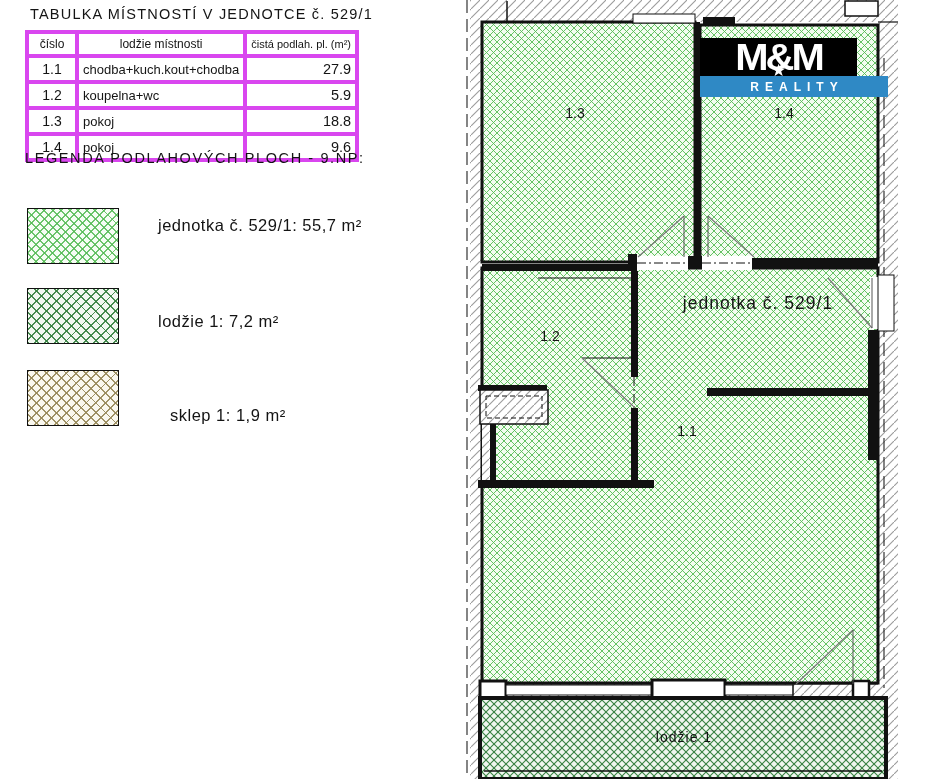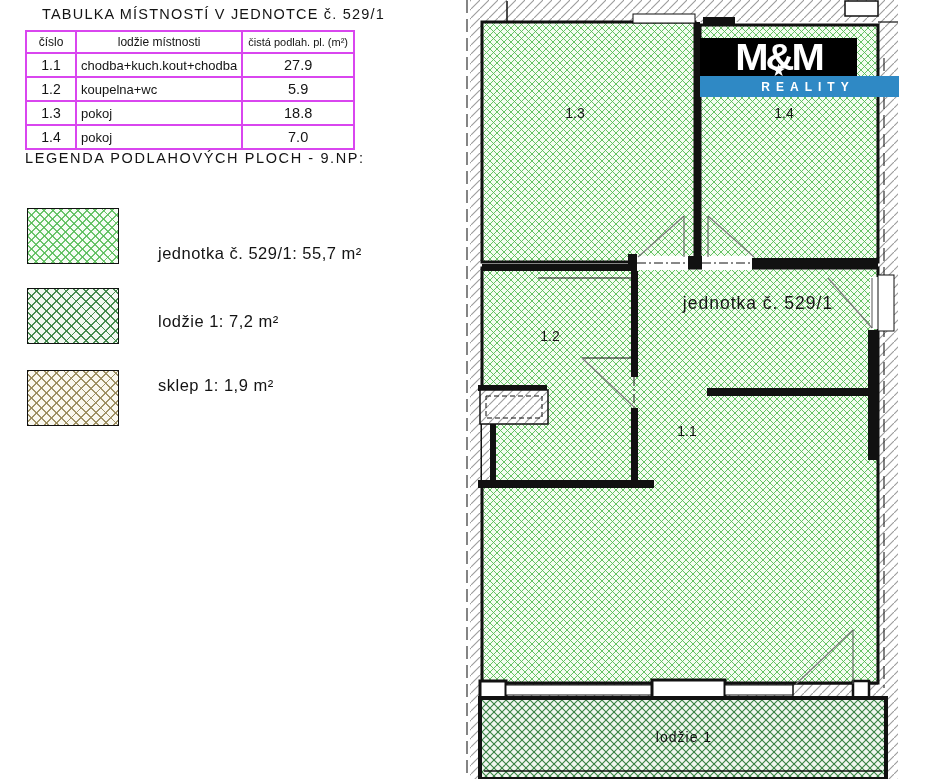--- a/index.html
+++ b/index.html
@@ -1,28 +1,28 @@
 <!DOCTYPE html>
 <html><head>
 <meta charset="utf-8">
 <style>
   html,body{margin:0;padding:0;background:#fff;}
   body{width:936px;height:779px;position:relative;overflow:hidden;
        font-family:"Liberation Sans",sans-serif;color:#141414;}
   .abs{position:absolute;}
 
   
-  #doc-title{left:30px;top:6px;font-size:14.5px;letter-spacing:1.2px;white-space:nowrap;margin-left:12px;}
+  #doc-title{left:30px;top:6px;font-size:14.5px;letter-spacing:1.2px;white-space:nowrap;}
   #room-table{left:25px;top:30px;border-collapse:collapse;table-layout:fixed;}
-  #room-table th,#room-table td{border:2px solid #d946ef;padding:0 4px;height:22px;
+  #room-table th,#room-table td{border:4px solid #d946ef;padding:0 4px;height:22px;
        font-size:13px;white-space:nowrap;overflow:hidden;}
   #room-table th{font-weight:normal;font-size:12px;height:20px;text-align:center;}
   #room-table th.small{font-size:11px;}
   #room-table td.c{text-align:center;font-size:14px;}
-  #room-table td.v{text-align:center;font-size:14.5px;}
+  #room-table td.v{text-align:right;font-size:14.5px;}
   col.w1{width:50px;} col.w2{width:160px;} col.w3{width:112px;}
 
   #legend-title{left:25px;top:150px;font-size:14.5px;letter-spacing:1.6px;white-space:nowrap;}
   .swatch{left:27px;width:92px;height:56px;border:1.5px solid #111;box-sizing:border-box;}
   .sw-unit{background:
      repeating-linear-gradient(45deg,rgba(85,187,85,.85) 0 1.2px,transparent 1.2px 6px),
      repeating-linear-gradient(135deg,rgba(85,187,85,.85) 0 1.2px,transparent 1.2px 6px),#f6fdf4;}
   .sw-balcony{background:
      repeating-linear-gradient(45deg,rgba(53,128,63,.9) 0 1.3px,transparent 1.3px 7px),
      repeating-linear-gradient(135deg,rgba(53,128,63,.9) 0 1.3px,transparent 1.3px 7px),#f2f8f1;}
@@ -37,21 +37,21 @@
 
   
   #logo{left:700px;top:38px;width:157px;height:67px;}
   #logo-red{position:relative;width:157px;height:38px;background:#000000;
      display:flex;align-items:center;justify-content:center;overflow:hidden;}
   #logo-mm{font-weight:900;font-size:40px;line-height:40px;color:#fff;
      letter-spacing:-3px;transform:scaleY(.92);}
   #logo-star{position:absolute;left:50%;top:24px;transform:translateX(-50%);
      color:#fff;font-size:17px;line-height:17px;}
   #logo-blue{width:188px;height:21px;background:#2f89c5;display:flex;align-items:center;
-     justify-content:center;padding-left:11px;}
+     justify-content:center;}
   #logo-reality{color:#fff;font-weight:bold;font-size:12px;letter-spacing:6px;
      padding-left:6px;}
 </style>
 </head>
 <body>
 
 <div class="abs" id="doc-title">TABULKA MÍSTNOSTÍ V JEDNOTCE č. 529/1</div>
 
 <table class="abs" id="room-table">
   <colgroup>
@@ -78,35 +78,35 @@
       <td class="v">5.9</td>
     </tr>
     <tr>
       <td class="c">1.3</td>
       <td>pokoj</td>
       <td class="v">18.8</td>
     </tr>
     <tr>
       <td class="c">1.4</td>
       <td>pokoj</td>
-      <td class="v">7.0</td>
+      <td class="v">9.6</td>
     </tr>
   </tbody>
 </table>
 
 <div class="abs" id="legend-title">LEGENDA PODLAHOVÝCH PLOCH - 9.NP:</div>
 
 <div class="abs swatch sw-unit" style="top:208px;"></div>
-<div class="abs legend-label" style="top:244px;">jednotka č. 529/1: 55,7 m²</div>
+<div class="abs legend-label" style="top:216px;">jednotka č. 529/1: 55,7 m²</div>
 
 <div class="abs swatch sw-balcony" style="top:288px;"></div>
 <div class="abs legend-label" style="top:312px;">lodžie 1: 7,2 m²</div>
 
 <div class="abs swatch sw-cellar" style="top:370px;"></div>
-<div class="abs legend-label" style="top:376px;">sklep 1: 1,9 m²</div>
+<div class="abs legend-label" style="top:406px;margin-left:12px;">sklep 1: 1,9 m²</div>
 
 <svg class="abs" id="plan-svg" width="474" height="779" viewBox="0 0 474 779">
   <defs>
     <pattern id="wallHatch" width="9" height="9" patternUnits="userSpaceOnUse">
       <rect width="9" height="9" fill="#ffffff"></rect>
       <path d="M-1,10 L10,-1" stroke="#9b9b9b" stroke-width="1.1"></path>
     </pattern>
     <pattern id="greenHatch" width="7" height="7" patternUnits="userSpaceOnUse">
       <rect width="7" height="7" fill="#f3fcf0"></rect>
       <path d="M0,0 L7,7" stroke="#55bb55" stroke-width="0.9"></path>

